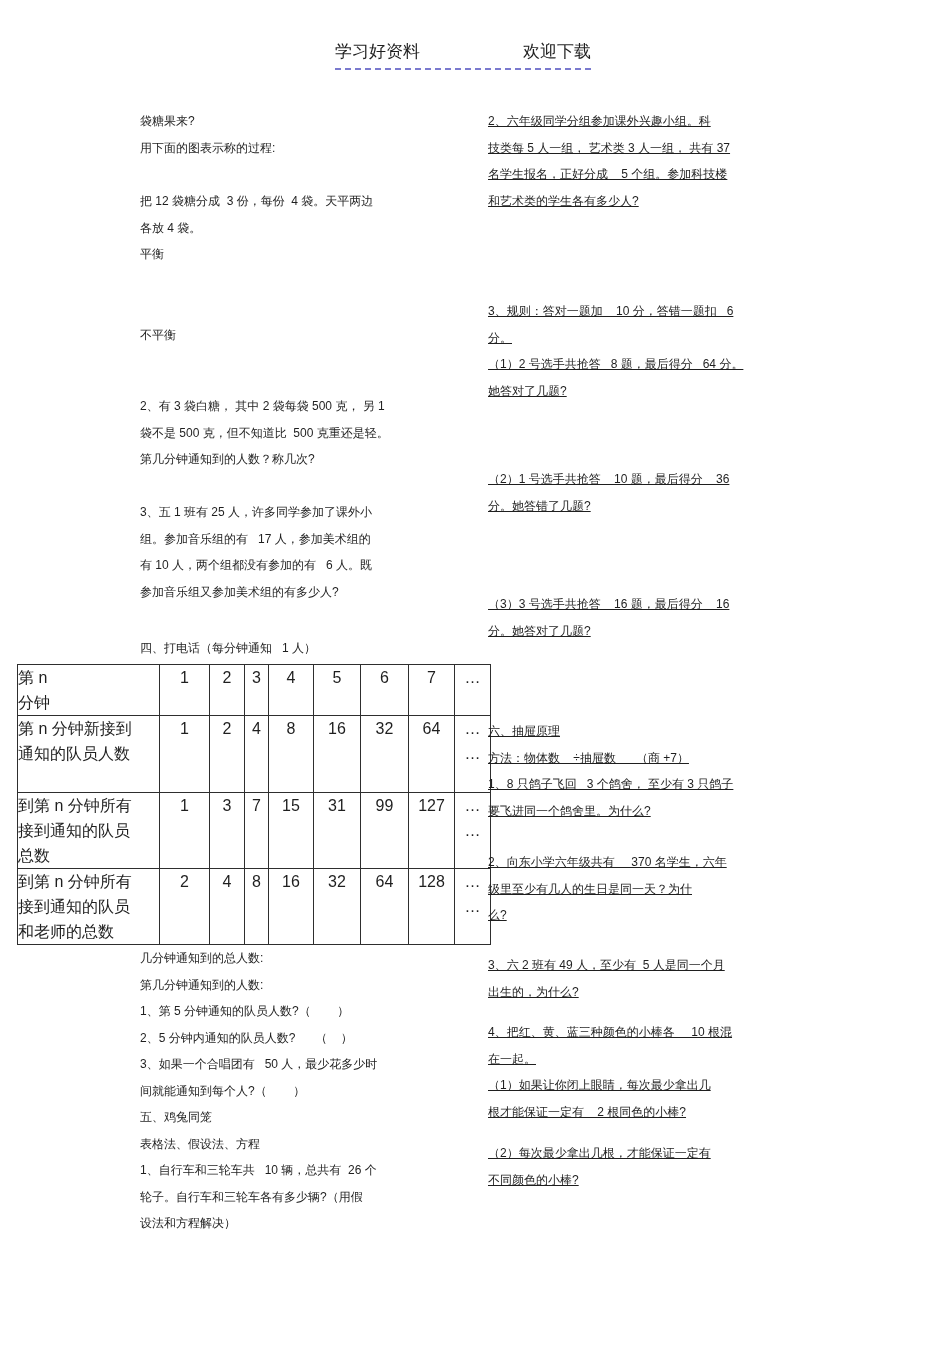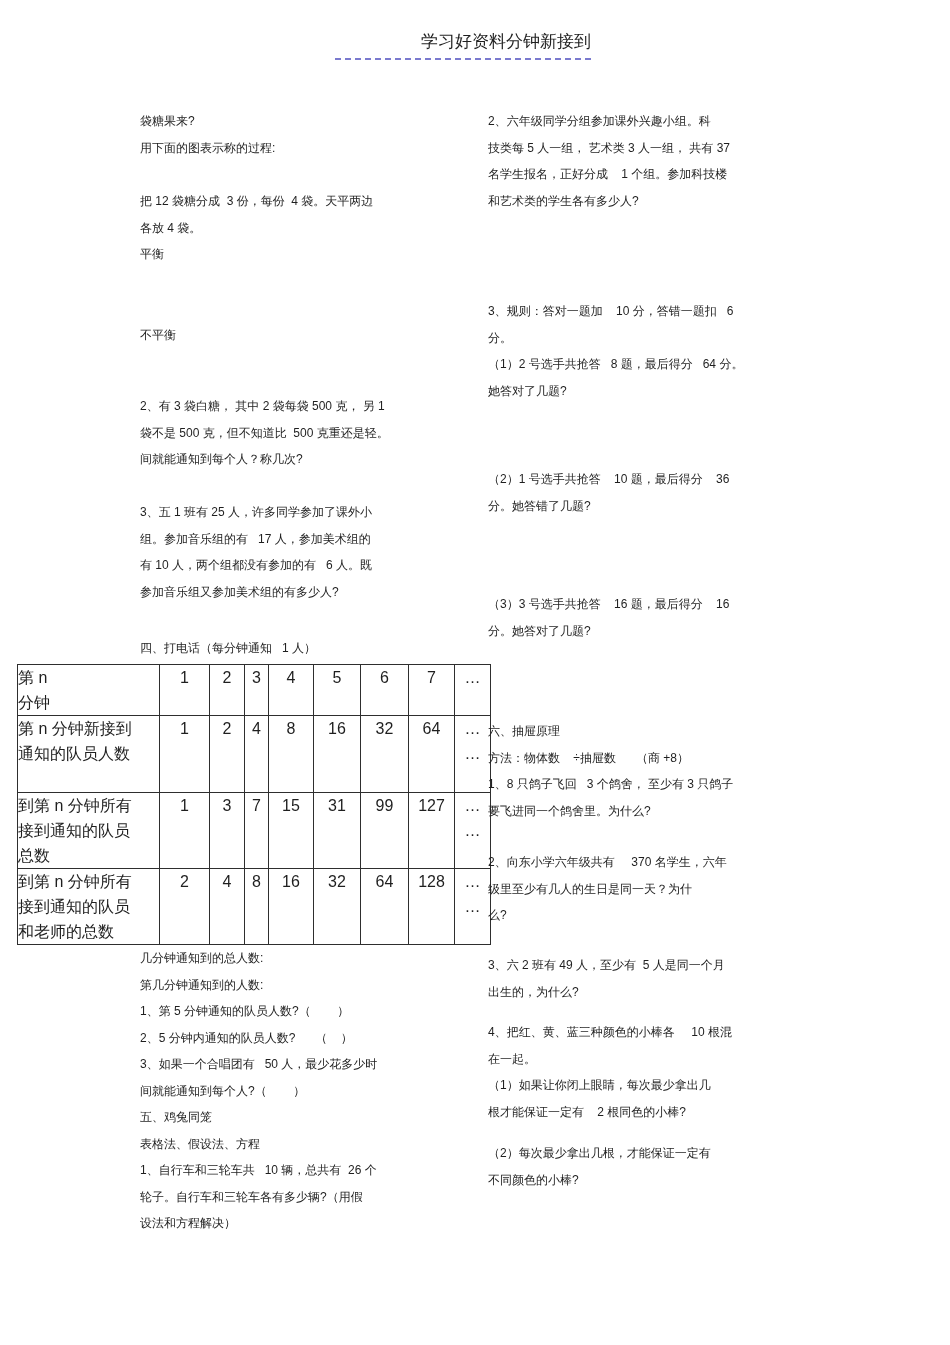--- a/index.html
+++ b/index.html
@@ -6,30 +6,30 @@
   .page{
     position:relative;
     width:950px;height:1345px;
     margin:0 auto;
     background:#ffffff;
     font-family:"Liberation Sans","DejaVu Sans",sans-serif;
     color:#1f1f1f;
     overflow:hidden;
   }
   .hdr{
-    position:absolute;top:32px;left:335px;width:256px;
-    display:flex;justify-content:flex-end;
+    position:absolute;top:42px;left:335px;width:256px;
+    display:flex;justify-content:space-between;
     font-size:17px;line-height:20px;
     padding-bottom:6px;
     border-bottom:2px dashed #7a7ace;
   }
   .blk{position:absolute;font-size:12px;line-height:26.5px;}
   .ln{white-space:pre-wrap;min-height:26.5px;}
   .lcol{left:140px;width:335px;}
-  .rcol{left:488px;width:365px;}
+  .rcol{left:488px;width:365px;text-decoration:underline;}
   table.phone{
     position:absolute;left:17px;top:664px;
     border-collapse:collapse;table-layout:fixed;
     font-size:16px;
   }
   table.phone td{
     border:1.6px solid #2e2e2e;
     vertical-align:top;
     white-space:pre-line;
     line-height:25px;
@@ -39,42 +39,42 @@
   td.val{text-align:center;padding-top:5px;}
   td.dots{text-align:center;padding-top:2px;line-height:26px;}
 </style>
 </head>
 <body>
 
 <div class="page">
 
   <div class="hdr">
     <span>学习好资料</span>
-    <span>分钟新接到</span>
+    <span>欢迎下载</span>
   </div>
 
   <div class="blk lcol" style="top:108px">
     <div class="ln">袋糖果来?</div>
     <div class="ln">用下面的图表示称的过程:</div>
   </div>
 
   <div class="blk lcol" style="top:188px">
     <div class="ln">把 12 袋糖分成  3 份，每份  4 袋。天平两边</div>
     <div class="ln">各放 4 袋。</div>
     <div class="ln">平衡</div>
   </div>
 
   <div class="blk lcol" style="top:322px">
     <div class="ln">不平衡</div>
   </div>
 
   <div class="blk lcol" style="top:393px">
     <div class="ln">2、有 3 袋白糖， 其中 2 袋每袋 500 克， 另 1</div>
     <div class="ln">袋不是 500 克，但不知道比  500 克重还是轻。</div>
-    <div class="ln">间就能通知到每个人？称几次?</div>
+    <div class="ln">第几分钟通知到的人数？称几次?</div>
   </div>
 
   <div class="blk lcol" style="top:499px">
     <div class="ln">3、五 1 班有 25 人，许多同学参加了课外小</div>
     <div class="ln">组。参加音乐组的有   17 人，参加美术组的</div>
     <div class="ln">有 10 人，两个组都没有参加的有   6 人。既</div>
     <div class="ln">参加音乐组又参加美术组的有多少人?</div>
   </div>
 
   <div class="blk lcol" style="top:635px">
@@ -160,21 +160,21 @@
     <div class="ln">五、鸡兔同笼</div>
     <div class="ln">表格法、假设法、方程</div>
     <div class="ln">1、自行车和三轮车共   10 辆，总共有  26 个</div>
     <div class="ln">轮子。自行车和三轮车各有多少辆?（用假</div>
     <div class="ln">设法和方程解决）</div>
   </div>
 
   <div class="blk rcol" style="top:108px">
     <div class="ln">2、六年级同学分组参加课外兴趣小组。科</div>
     <div class="ln">技类每 5 人一组， 艺术类 3 人一组， 共有 37</div>
-    <div class="ln">名学生报名，正好分成    1 个组。参加科技楼</div>
+    <div class="ln">名学生报名，正好分成    5 个组。参加科技楼</div>
     <div class="ln">和艺术类的学生各有多少人?</div>
   </div>
 
   <div class="blk rcol" style="top:298px">
     <div class="ln">3、规则：答对一题加    10 分，答错一题扣   6</div>
     <div class="ln">分。</div>
     <div class="ln">（1）2 号选手共抢答   8 题，最后得分   64 分。</div>
     <div class="ln">她答对了几题?</div>
   </div>
 
@@ -183,21 +183,21 @@
     <div class="ln">分。她答错了几题?</div>
   </div>
 
   <div class="blk rcol" style="top:591px">
     <div class="ln">（3）3 号选手共抢答    16 题，最后得分    16</div>
     <div class="ln">分。她答对了几题?</div>
   </div>
 
   <div class="blk rcol" style="top:718px">
     <div class="ln">六、抽屉原理</div>
-    <div class="ln">方法：物体数    ÷抽屉数      （商 +8）</div>
+    <div class="ln">方法：物体数    ÷抽屉数      （商 +7）</div>
     <div class="ln">1、8 只鸽子飞回   3 个鸽舍， 至少有 3 只鸽子</div>
     <div class="ln">要飞进同一个鸽舍里。为什么?</div>
   </div>
 
   <div class="blk rcol" style="top:849px">
     <div class="ln">2、向东小学六年级共有     370 名学生，六年</div>
     <div class="ln">级里至少有几人的生日是同一天？为什</div>
     <div class="ln">么?</div>
   </div>
 

